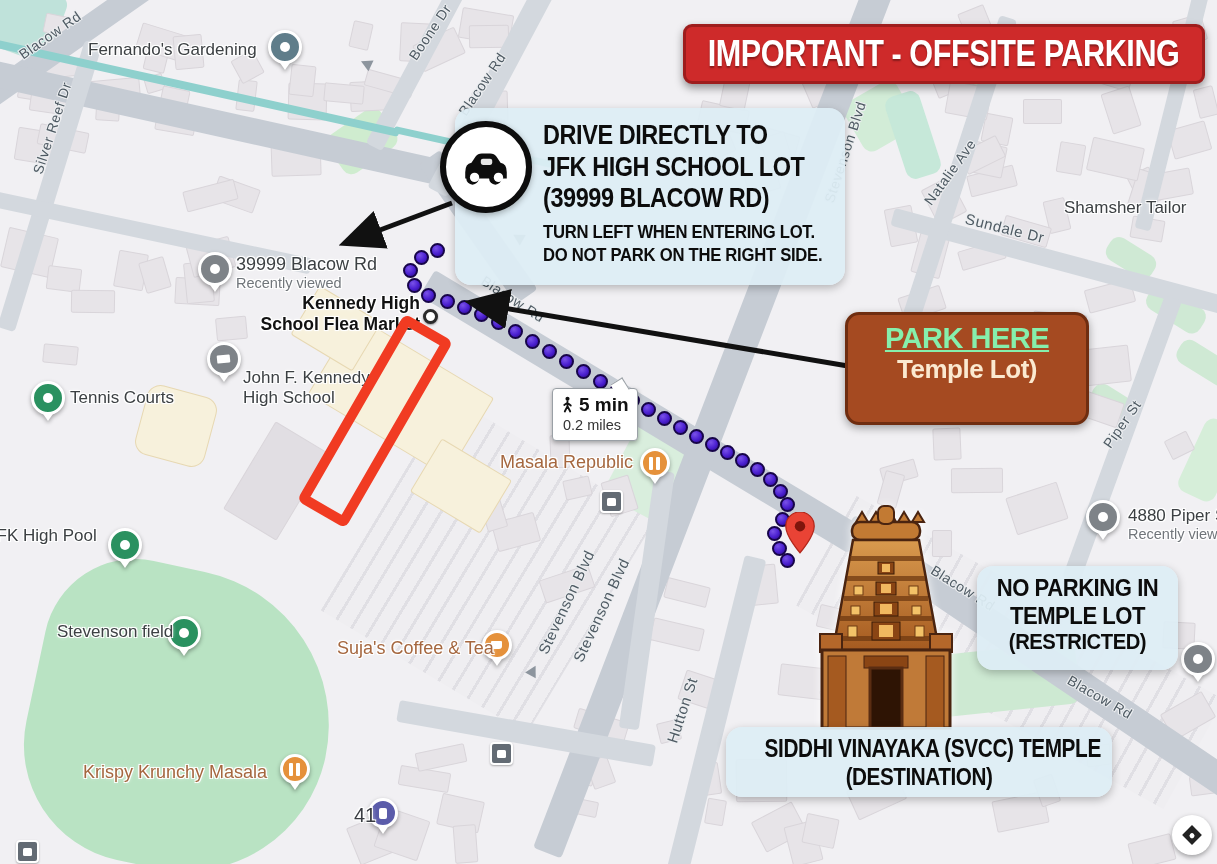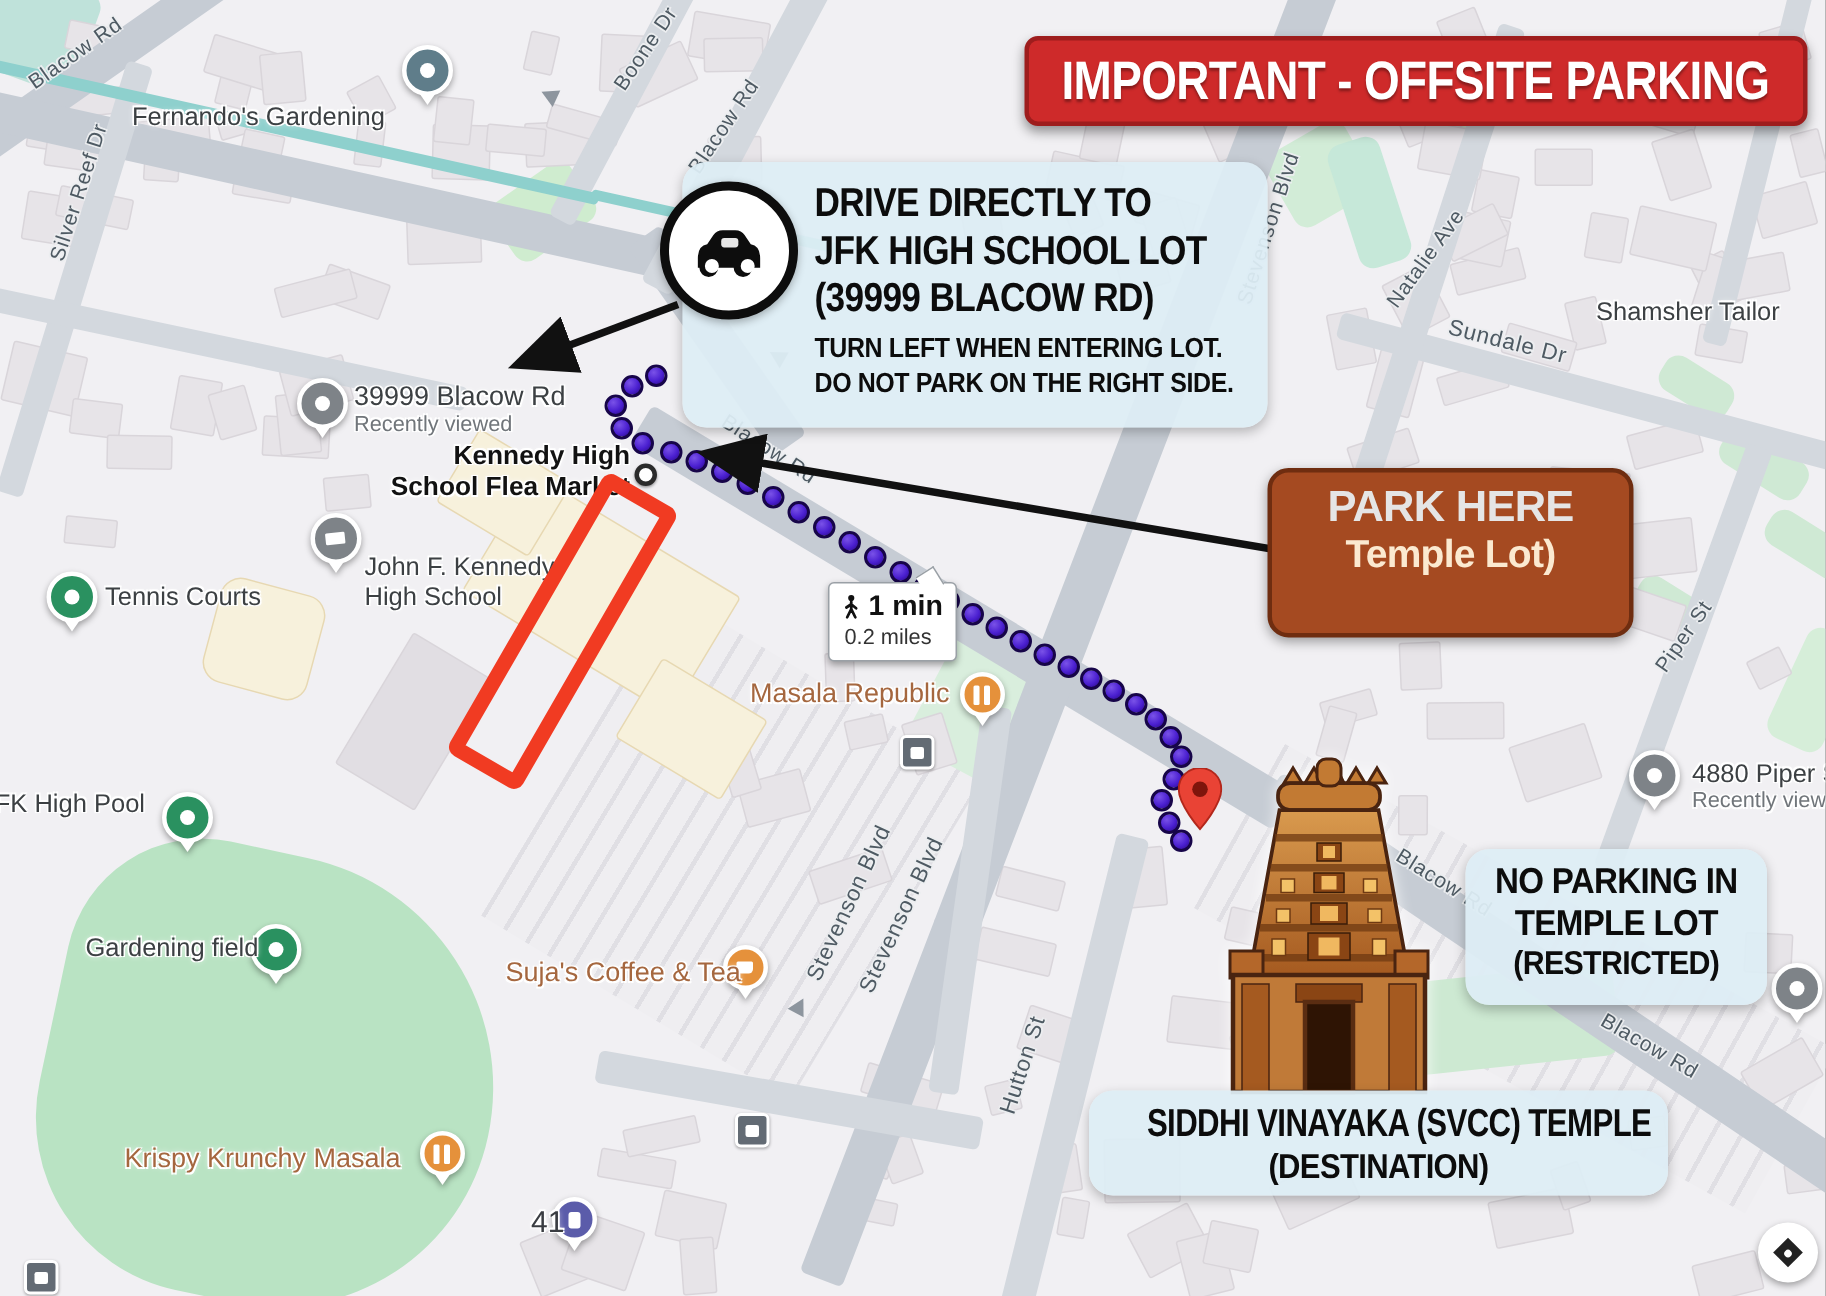--- a/index.html
+++ b/index.html
@@ -77,21 +77,21 @@
                  transform:scaleX(.87);transform-origin:left center;white-space:nowrap;letter-spacing:-.5px;}
   .drivebox .sml{font-size:18.5px;font-weight:700;line-height:1.25;color:#0c0c0c;
                  transform:scaleX(.9);transform-origin:left center;white-space:nowrap;letter-spacing:-.3px;}
   .drivebox .gap{height:5px;}
   .car-circle{position:absolute;left:440px;top:121px;width:92px;height:92px;background:#fff;
               border:6px solid #0d0d0d;border-radius:50%;box-sizing:border-box;
               display:flex;align-items:center;justify-content:center;box-shadow:0 2px 6px rgba(0,0,0,.3);}
   .parkbox{position:absolute;left:845px;top:312px;width:244px;height:113px;background:#a54a21;
            border:3px solid #6f2d10;border-radius:14px;box-sizing:border-box;text-align:center;
            box-shadow:0 3px 8px rgba(0,0,0,.35);padding-top:8px;}
-  .parkbox .l1{color:#e5e5e5;font-weight:700;font-size:29px;line-height:1.1;letter-spacing:-.5px;}
+  .parkbox .l1{color:#86efac;font-weight:700;font-size:29px;line-height:1.1;letter-spacing:-.5px;text-decoration:underline;}
   .parkbox .l2{color:#fbe9d0;font-weight:700;font-size:26px;line-height:1.12;letter-spacing:-.5px;}
   .npbox{left:977px;top:566px;width:201px;height:104px;text-align:center;padding-top:8px;}
   .npbox .l{font-size:24px;font-weight:700;color:#0c0c0c;line-height:1.15;
             transform:scaleX(.92);letter-spacing:-.5px;}
   .npbox .l3{font-size:22px;}
   .destbox{left:726px;top:727px;width:386px;height:70px;text-align:center;padding-top:7px;}
   .destbox .l1{font-size:26px;font-weight:700;color:#0c0c0c;transform:scaleX(.8);
                white-space:nowrap;letter-spacing:-.5px;line-height:1.15;}
   .destbox .l2{font-size:23px;font-weight:700;color:#0c0c0c;transform:scaleX(.9);
                letter-spacing:-.5px;line-height:1.15;}
@@ -438,36 +438,36 @@
   <span class="st" style="left:950px;top:172px;--r:-54deg;">Natalie Ave</span>
   <span class="st" style="left:1005px;top:228px;--r:14deg;font-size:15px;">Sundale Dr</span>
   <span class="st" style="left:1122px;top:424px;--r:-55deg;">Piper St</span>
   <span class="st" style="left:513px;top:299px;--r:33deg;">Blacow Rd</span>
   <span class="st" style="left:566px;top:602px;--r:-65deg;font-size:15px;">Stevenson Blvd</span>
   <span class="st" style="left:601px;top:610px;--r:-65deg;font-size:15px;">Stevenson Blvd</span>
   <span class="st" style="left:682px;top:710px;--r:-72deg;font-size:15px;">Hutton St</span>
   <span class="st" style="left:963px;top:588px;--r:32deg;">Blacow Rd</span>
   <span class="st" style="left:1100px;top:697px;--r:30deg;">Blacow Rd</span>
 
-  <div class="poi halo" style="left:88px;top:40px;margin-top:28px;">Fernando's Gardening</div>
+  <div class="poi halo" style="left:88px;top:40px;">Fernando's Gardening</div>
   <div class="poi halo" style="left:236px;top:254px;">
     <div style="font-size:18px;">39999 Blacow Rd</div>
     <div class="sub">Recently viewed</div>
   </div>
   <div class="poi black2 halo" style="left:250px;top:293px;width:170px;">
     <div>Kennedy High</div>
     <div>School Flea Market</div>
   </div>
   <div class="poi halo" style="left:243px;top:340px;margin-top:28px;">
     <div>John F. Kennedy</div>
     <div>High School</div>
   </div>
   <div class="poi halo" style="left:70px;top:388px;">Tennis Courts</div>
   <div class="poi halo" style="left:-12px;top:526px;">JFK High Pool</div>
-  <div class="poi halo" style="left:57px;top:622px;">Gardening field</div>
+  <div class="poi halo" style="left:57px;top:622px;">Stevenson field</div>
   <div class="poi brown halo" style="left:500px;top:452px;">Masala Republic</div>
   <div class="poi brown halo" style="left:337px;top:638px;">Suja's Coffee &amp; Tea</div>
   <div class="poi brown halo" style="left:83px;top:762px;">Krispy Krunchy Masala</div>
   <div class="poi halo" style="left:354px;top:804px;font-size:20px;color:#3a3d42;">41</div>
   <div class="poi halo" style="left:1064px;top:198px;">Shamsher Tailor</div>
   <div class="poi halo" style="left:1128px;top:506px;">
     <div>4880 Piper St</div>
     <div class="sub">Recently viewed</div>
   </div>
 
@@ -518,21 +518,21 @@
     <div class="l">TEMPLE LOT</div>
     <div class="l l3">(RESTRICTED)</div>
   </div>
 
   <div class="badge">
     <div class="row">
       <svg width="13" height="18" viewBox="0 0 12 16">
         <circle cx="6" cy="2.2" r="1.9" fill="#111"></circle>
         <path d="M6 4.5 L6 9 M6 6 L3 8 M6 6 L9 8.5 M6 9 L3.5 14 M6 9 L8.5 14" stroke="#111" stroke-width="1.7" fill="none" stroke-linecap="round"></path>
       </svg>
-      <span class="dur">1 min</span>
+      <span class="dur">5 min</span>
     </div>
     <div class="dist">0.2 miles</div>
   </div>
 
   <div class="mapctl" style="left:1172px;top:815px;">
       <i></i>
     </div>
 
 </div>
 

